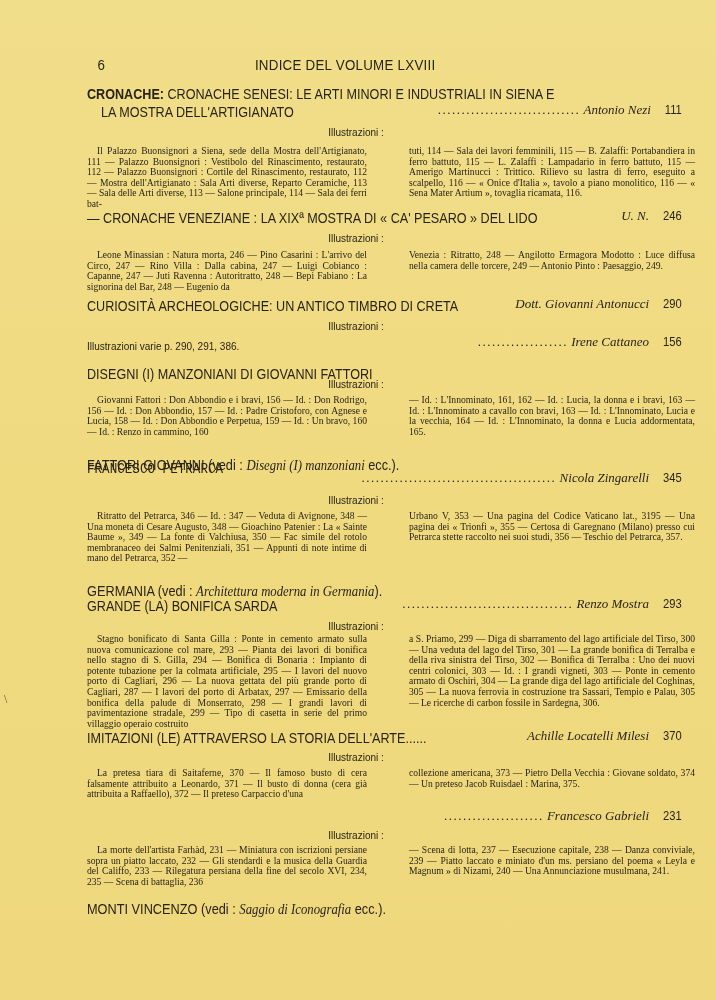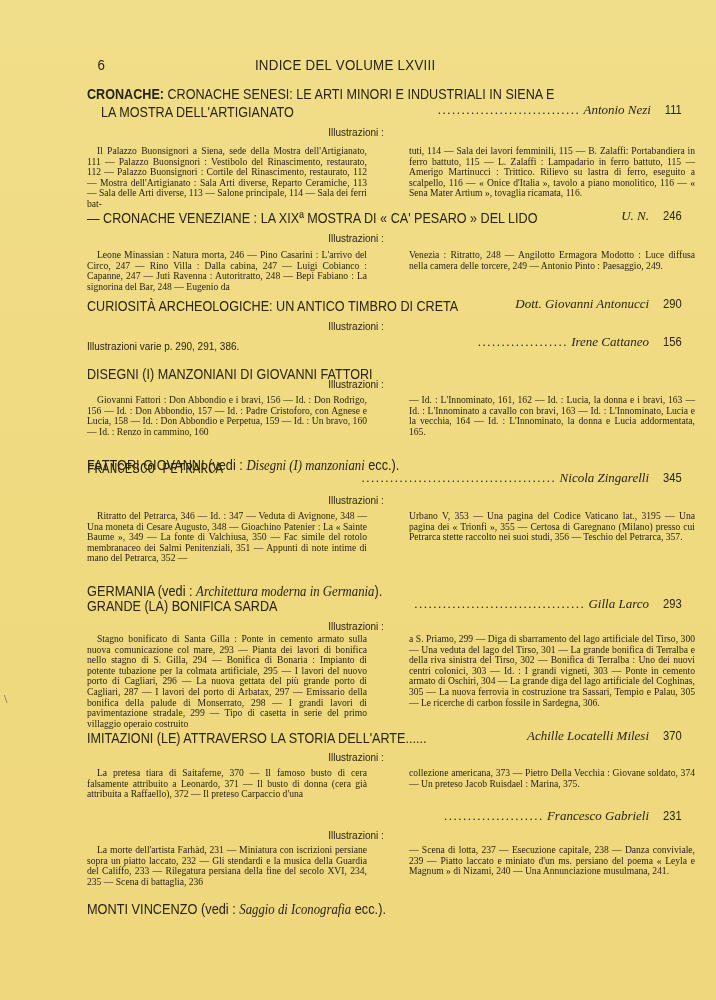--- a/index.html
+++ b/index.html
@@ -142,21 +142,21 @@
 
   <div class="see-line" style="top:566px;">
     <span class="t"><span>GERMANIA (vedi : </span><em>Architettura moderna in Germania</em><span>).</span></span>
   </div>
 
   <div class="entry-title" style="top:596px;">
     <span class="t">GRANDE (LA) BONIFICA SARDA</span>
   </div>
   <div class="author-line" style="top:596px;">
     <span class="dots">....................................</span>
-    <span class="author">Gilla Larco</span>
+    <span class="author">Renzo Mostra</span>
     <span class="pg">293</span>
   </div>
   <div class="illus-label" style="top:621px;">Illustrazioni :</div>
   <div class="cols" style="top:634px;">
     <div class="col left">Stagno bonificato di Santa Gilla : Ponte in cemento armato sulla nuova comunicazione col mare, 293 — Pianta dei lavori di bonifica nello stagno di S. Gilla, 294 — Bonifica di Bonaria : Impianto di potente tubazione per la colmata artificiale, 295 — I lavori del nuovo porto di Cagliari, 296 — La nuova gettata del più grande porto di Cagliari, 287 — I lavori del porto di Arbatax, 297 — Emissario della bonifica della palude di Monserrato, 298 — I grandi lavori di pavimentazione stradale, 299 — Tipo di casetta in serie del primo villaggio operaio costruito</div>
     <div class="col right">a S. Priamo, 299 — Diga di sbarramento del lago artificiale del Tirso, 300 — Una veduta del lago del Tirso, 301 — La grande bonifica di Terralba e della riva sinistra del Tirso, 302 — Bonifica di Terralba : Uno dei nuovi centri colonici, 303 — Id. : I grandi vigneti, 303 — Ponte in cemento armato di Oschiri, 304 — La grande diga del lago artificiale del Coghinas, 305 — La nuova ferrovia in costruzione tra Sassari, Tempio e Palau, 305 — Le ricerche di carbon fossile in Sardegna, 306.</div>
   </div>
 
   <div class="entry-title" style="top:728px;">
     <span class="t">IMITAZIONI (LE) ATTRAVERSO LA STORIA DELL'ARTE......</span>

